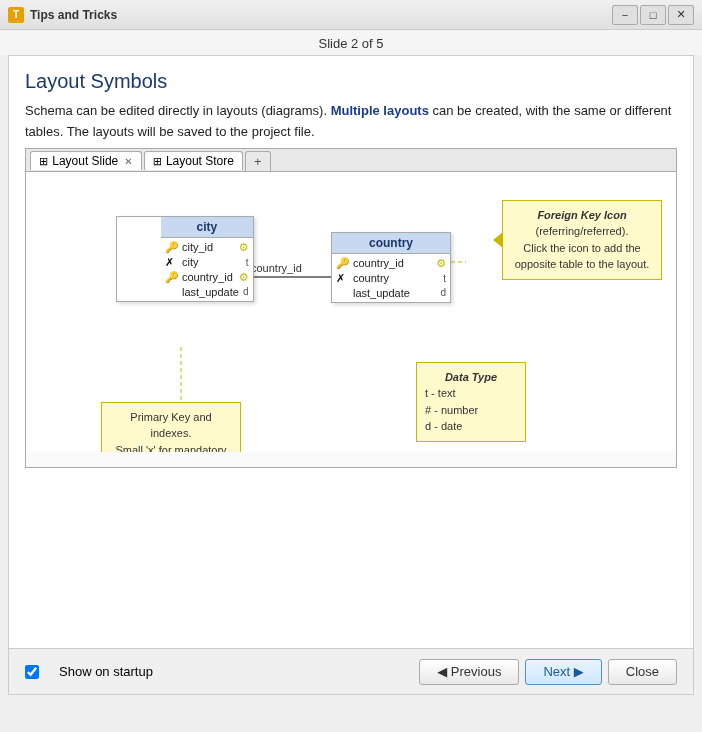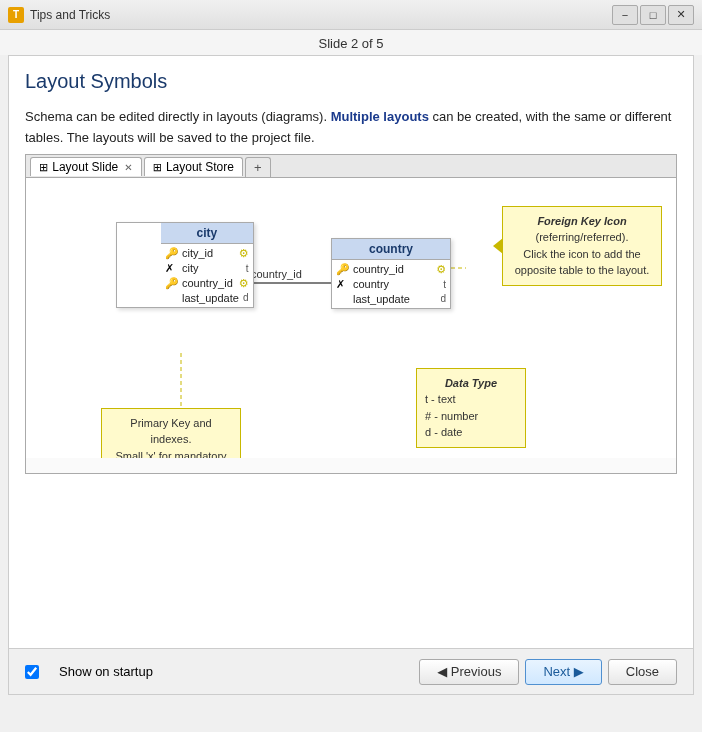--- a/index.html
+++ b/index.html
@@ -36,20 +36,21 @@
       display: flex;
       align-items: center;
       justify-content: center;
       font-size: 10px;
       color: white;
       font-weight: bold;
     }
     .title-bar-title {
       font-size: 12px;
       color: #333;
+      font-weight: bold;
     }
     .title-bar-controls {
       display: flex;
       gap: 2px;
     }
     .title-bar-btn {
       width: 26px;
       height: 20px;
       background: #e0e0e0;
       border: 1px solid #aaa;
@@ -79,21 +80,21 @@
       height: 640px;
       border: 1px solid #ccc;
       overflow: hidden;
       position: relative;
     }
 
     .page-title {
       font-size: 20px;
       font-weight: normal;
       color: #1a3a6b;
-      margin-bottom: 14px;
+      margin-bottom: 8px;
     }
 
     .description {
       font-size: 13px;
       line-height: 1.6;
       color: #222;
       margin-bottom: 5px;
     }
     .description .highlight {
       color: #1a3a8c;

